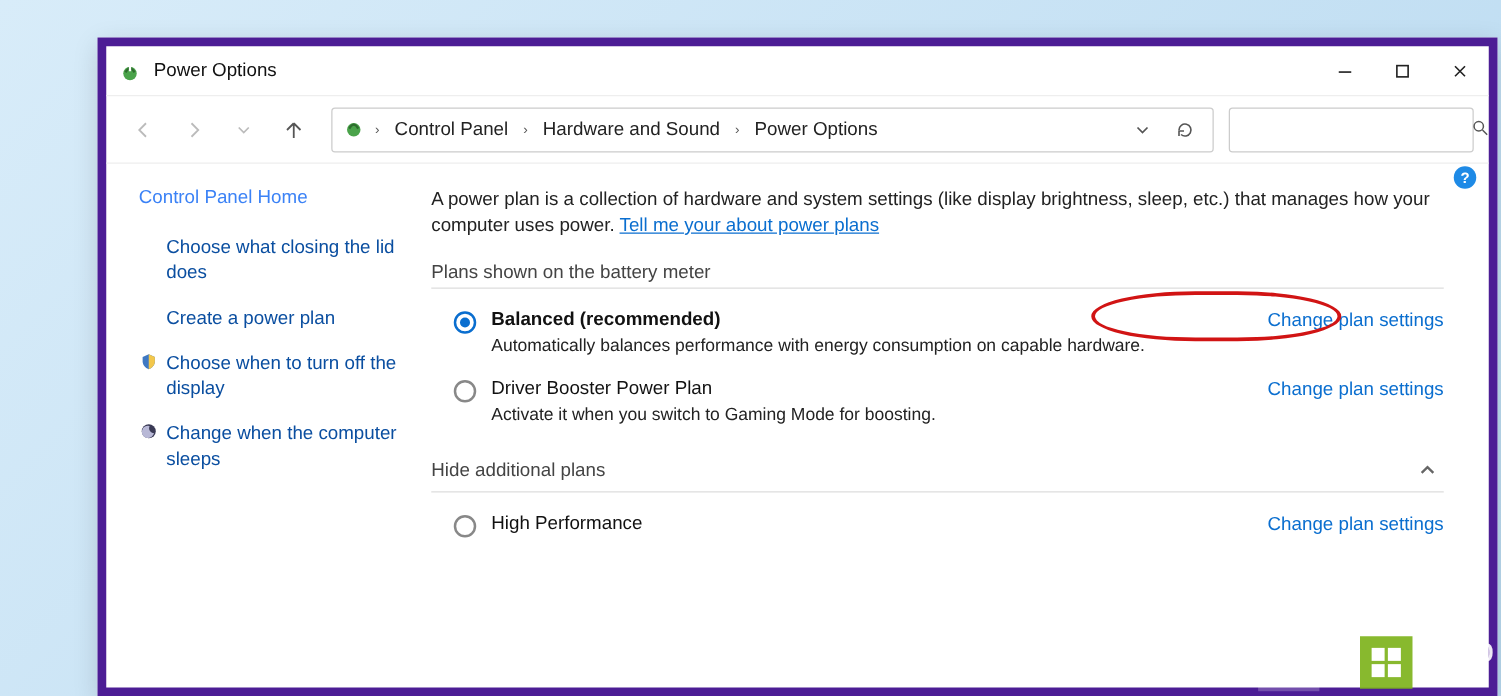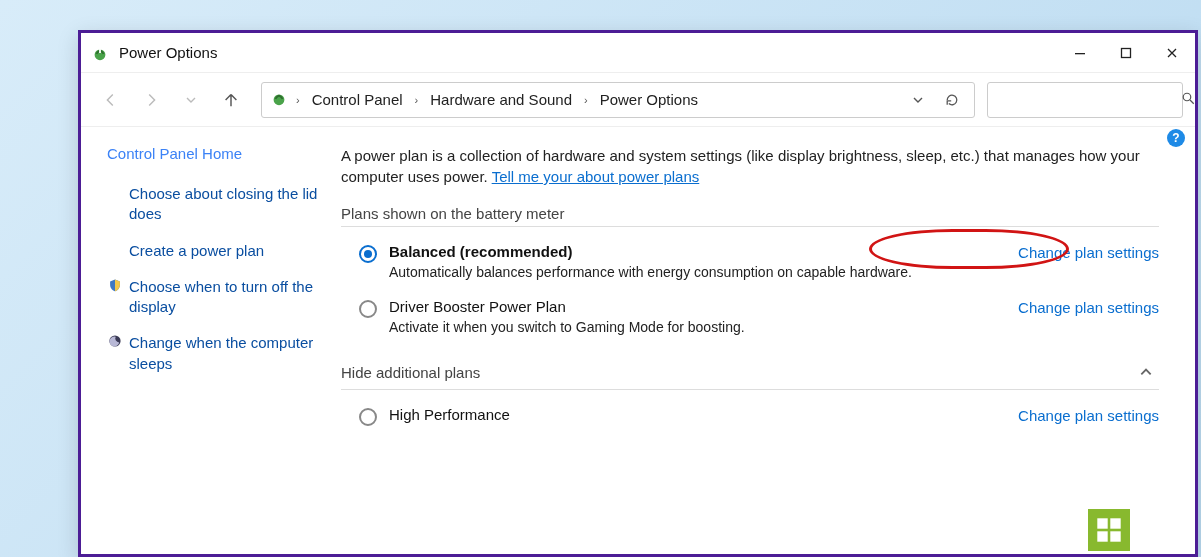--- a/index.html
+++ b/index.html
@@ -14,21 +14,21 @@
     overflow: hidden;
     position: relative;
   }
   .window {
     position: absolute;
     left: 78px;
     top: 30px;
     width: 1120px;
     height: 527px;
     background: #fff;
-    border: 3px solid #4c1d95;
+    border: 7px solid #4c1d95;
     display: flex;
     flex-direction: column;
     box-shadow: 0 6px 20px rgba(0,0,0,0.15);
   }
   .titlebar {
     height: 40px;
     display: flex;
     align-items: center;
     padding-left: 10px;
     border-bottom: 1px solid #eee;
@@ -319,21 +319,21 @@
   </div>
 
   <div class="body">
     <div class="help-badge">?</div>
 
     <div class="sidebar">
       <div class="cp-home">Control Panel Home</div>
 
       <div class="side-link">
         <span class="bullet"></span>
-        <span class="txt">Choose about closing the lid does</span>
+        <span class="txt">Choose what closing the lid does</span>
       </div>
       <div class="side-link">
         <span class="bullet"></span>
         <span class="txt">Create a power plan</span>
       </div>
       <div class="side-link">
         <span class="bullet">
           <svg width="14" height="14" viewBox="0 0 20 20">
               <path d="M10 2 L17 5 V10 C17 15 13 18 10 19 C7 18 3 15 3 10 V5 Z" fill="#3e78c3"></path>
               <path d="M10 2 L17 5 V10 C17 15 13 18 10 19 Z" fill="#f3c74b"></path>

